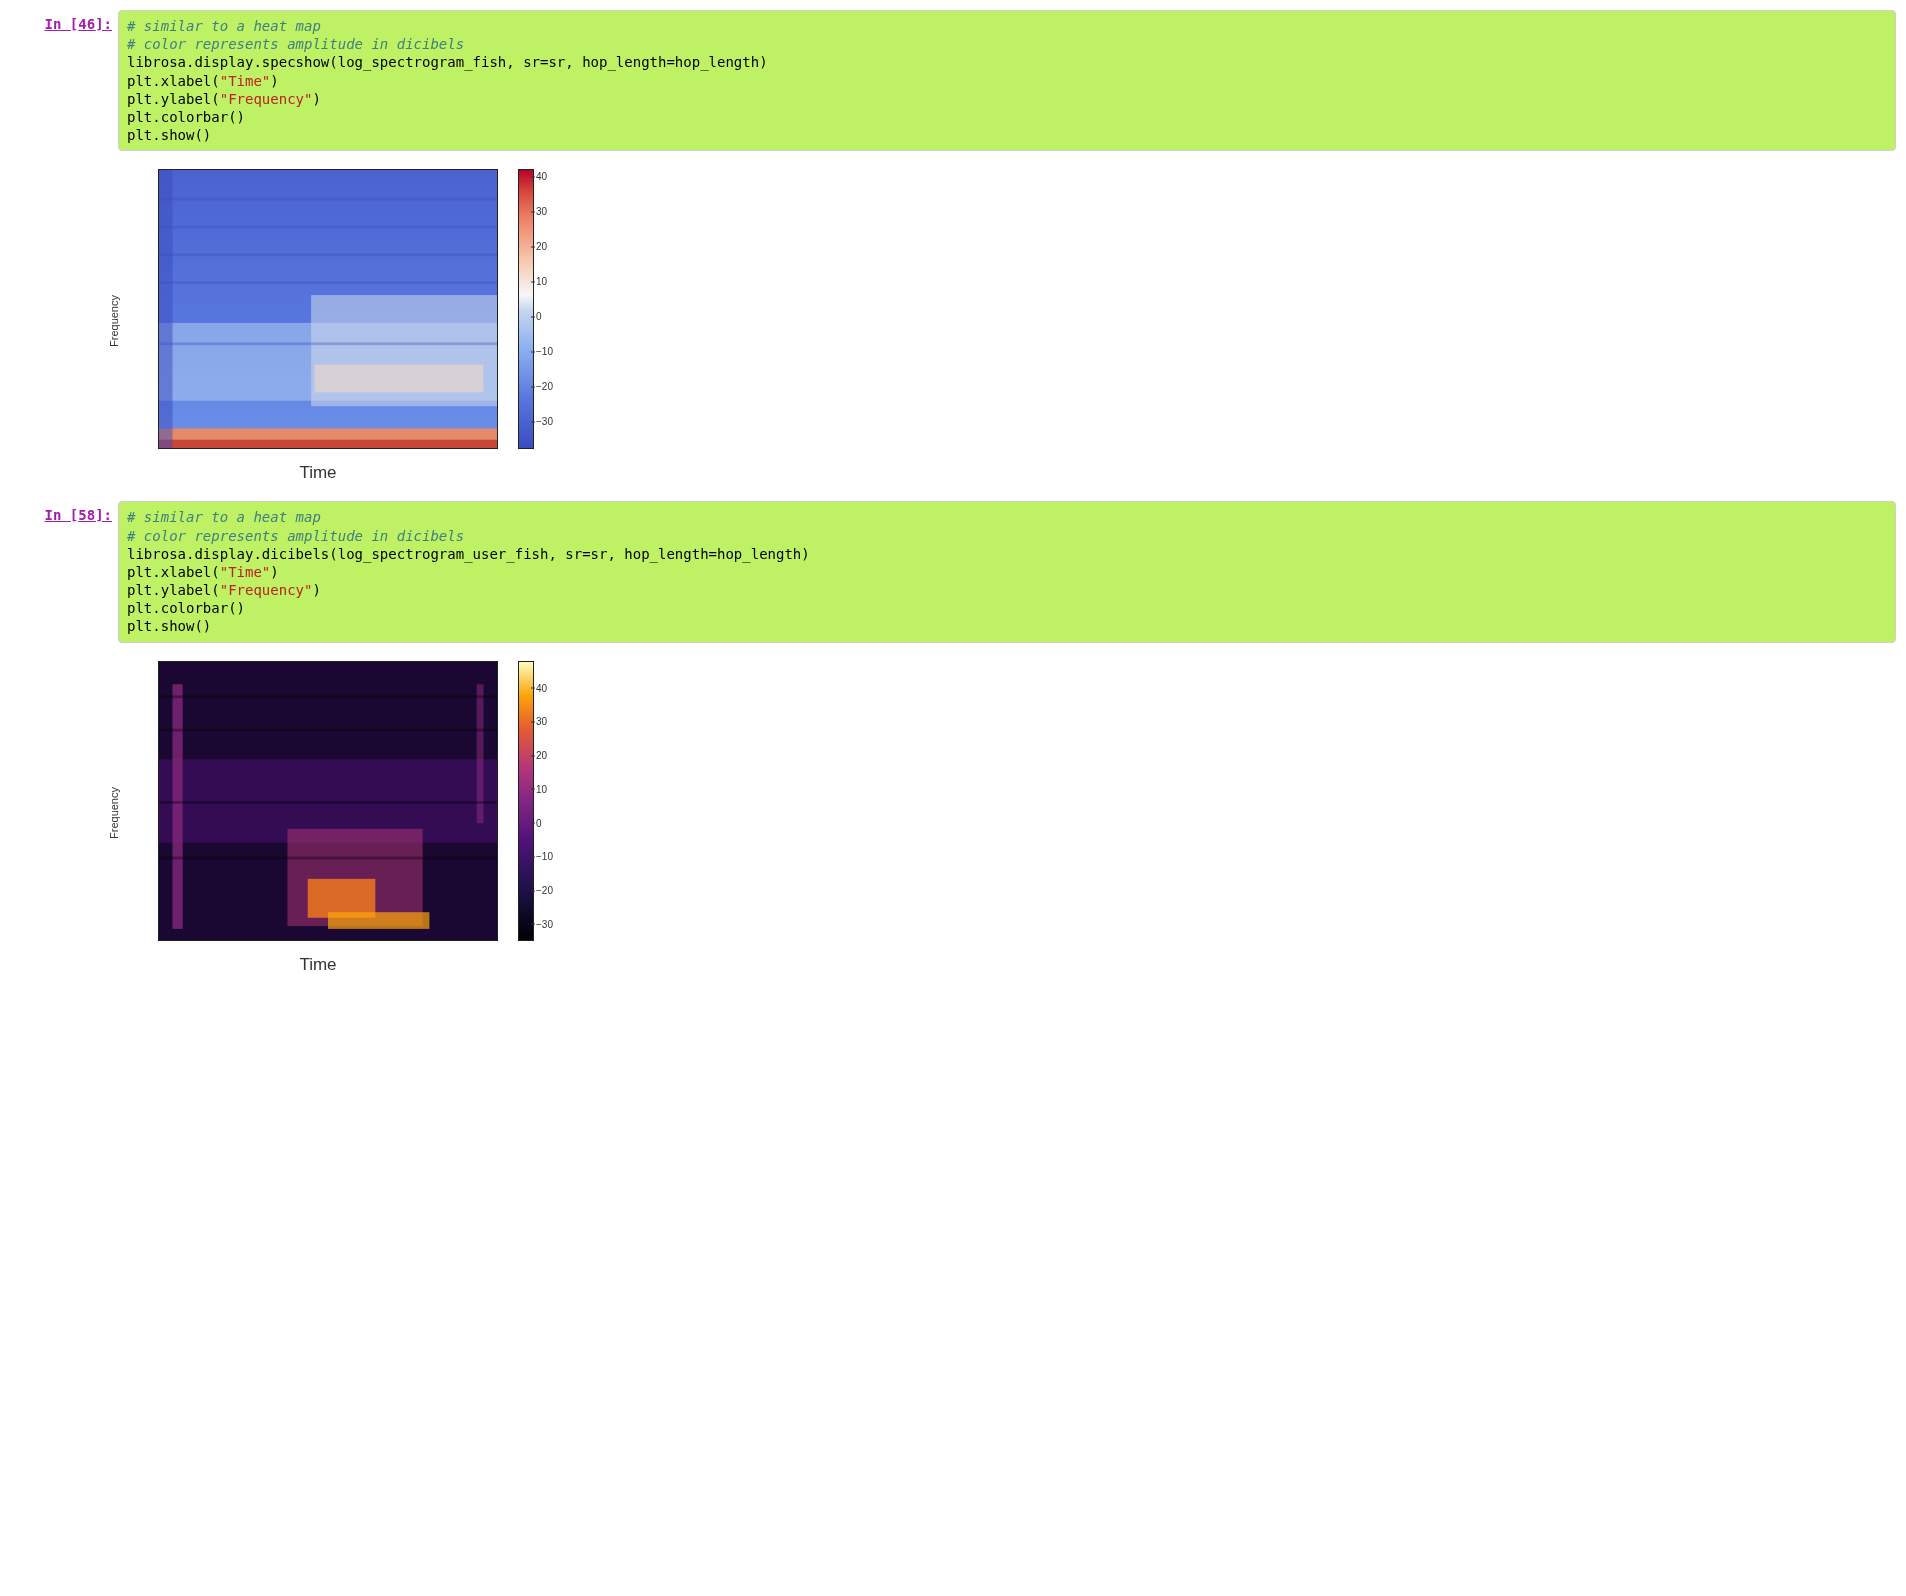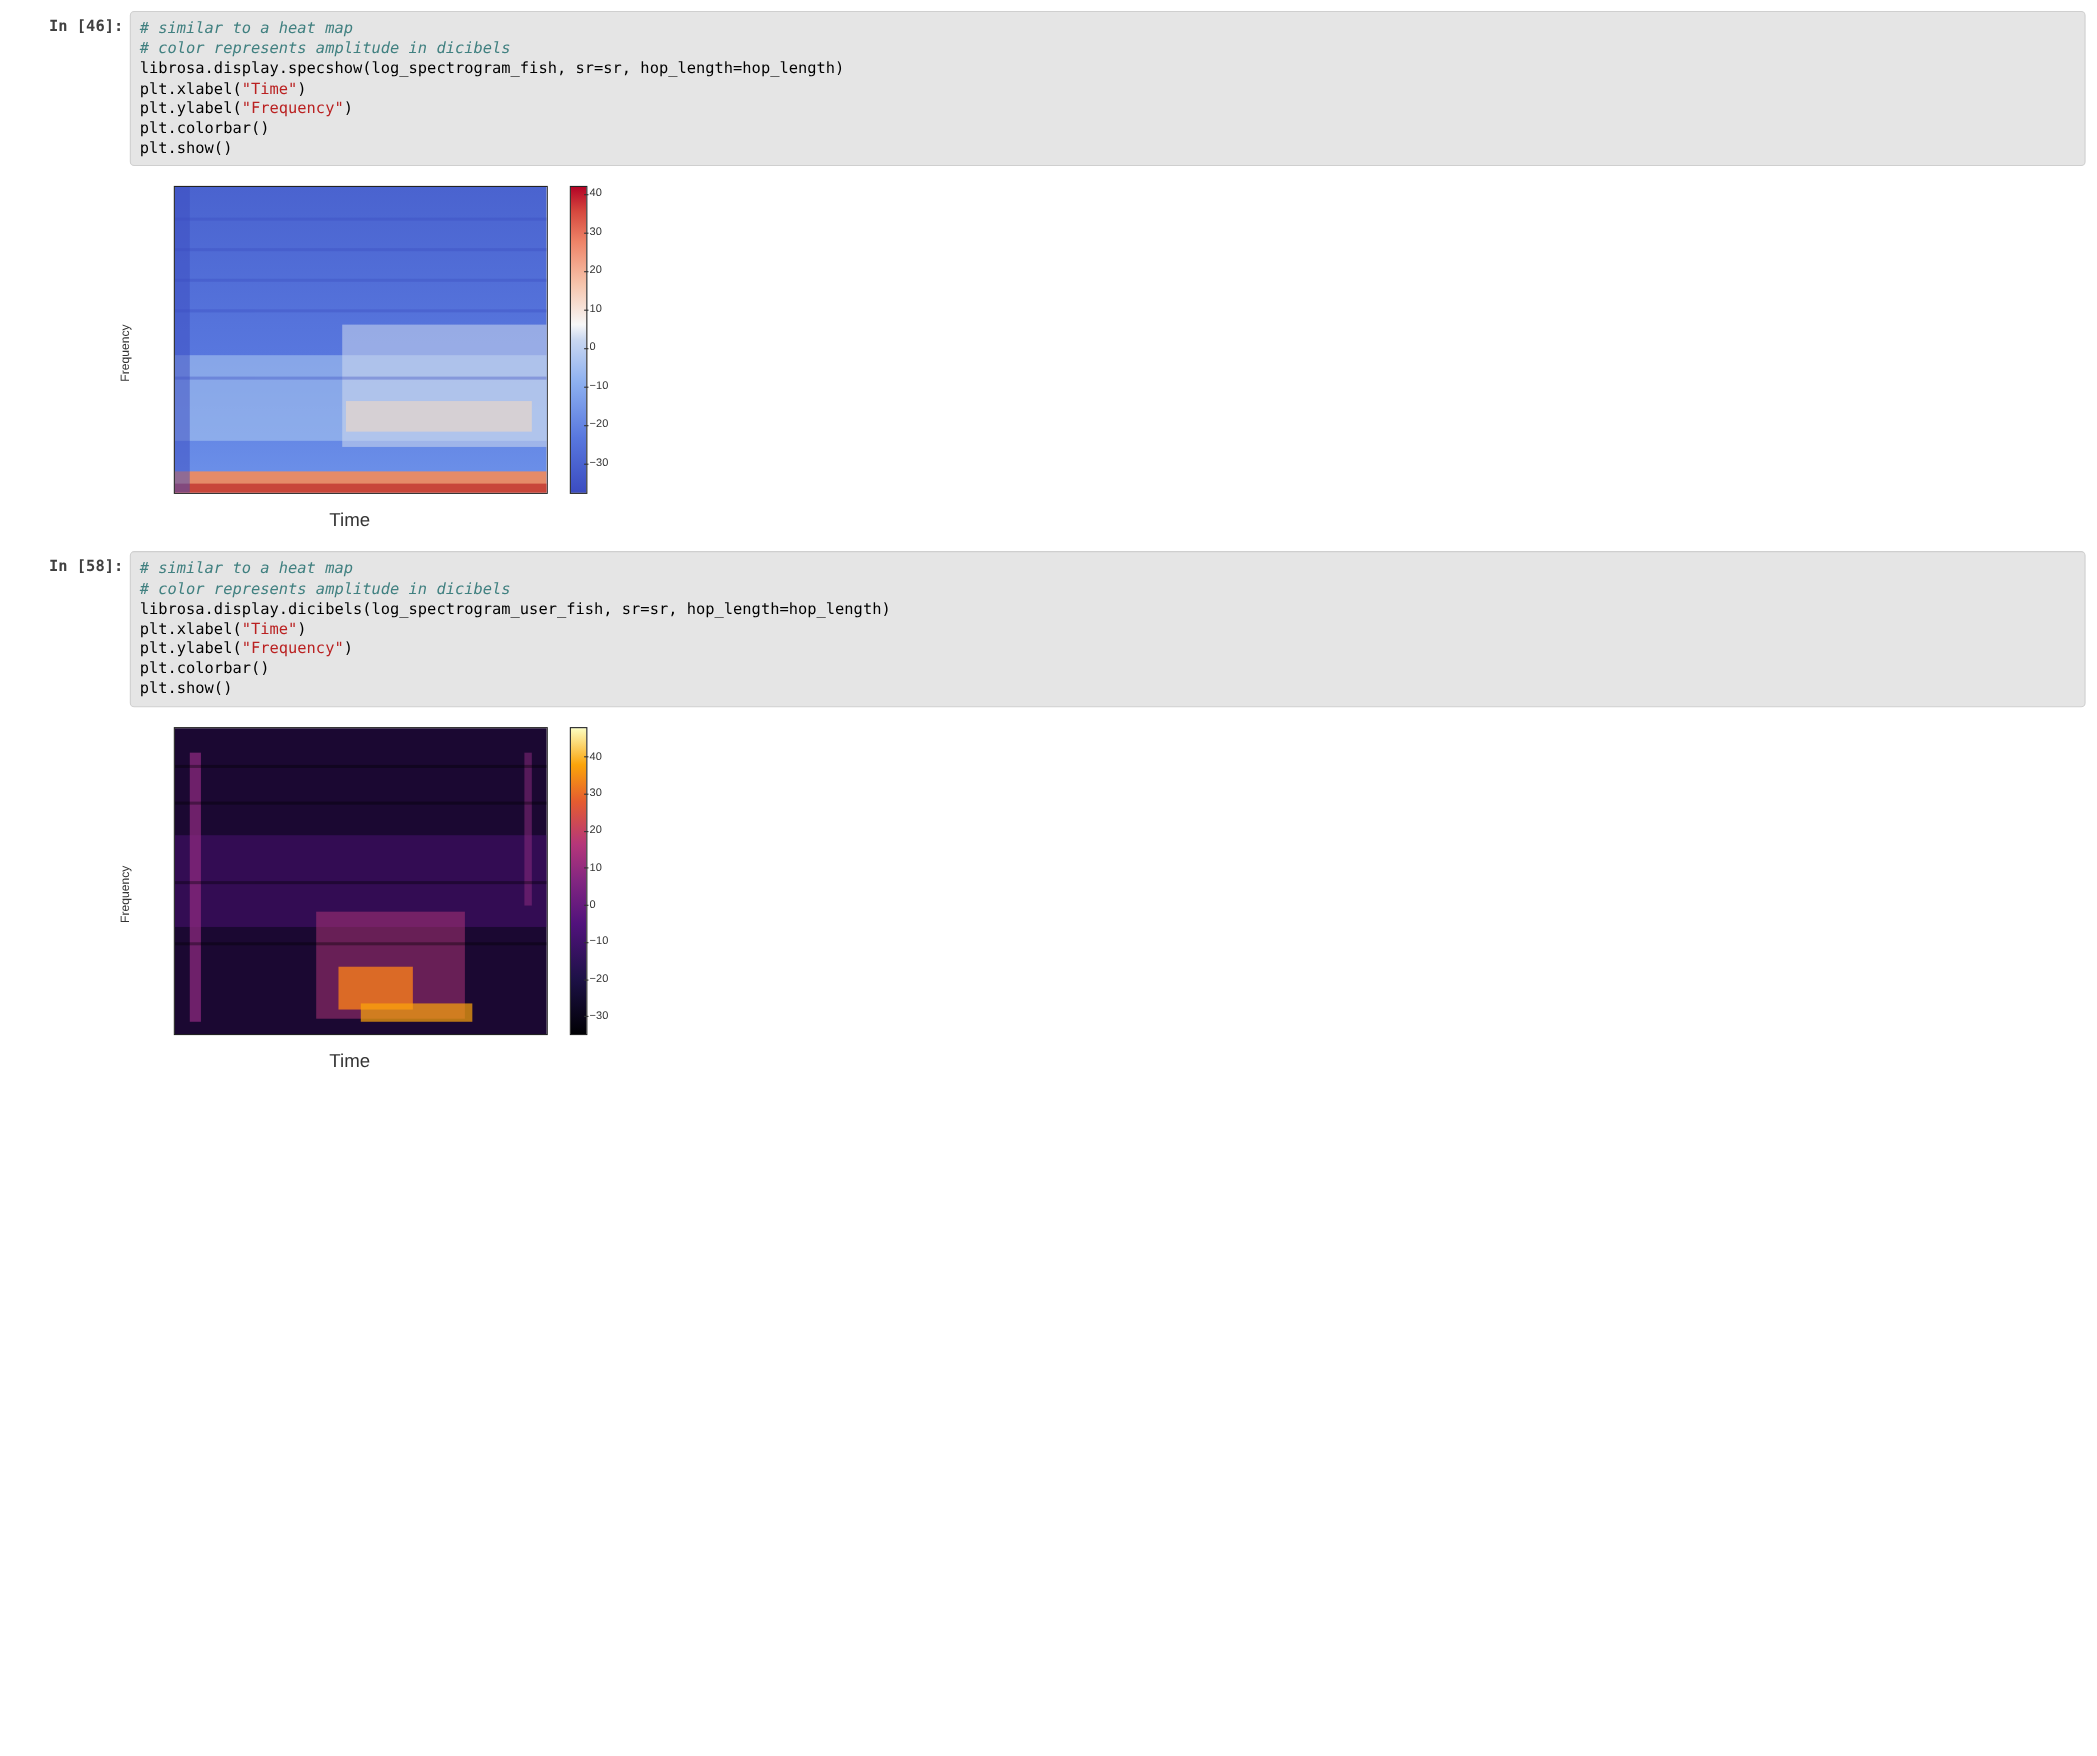--- a/index.html
+++ b/index.html
@@ -19,24 +19,24 @@
     width: 108px;
     min-width: 108px;
     padding: 6px 6px 6px 0;
     text-align: right;
     font-family: "Menlo", "Monaco", "DejaVu Sans Mono", "Consolas", monospace;
     font-size: 14px;
     color: #303F9F;
     font-weight: bold;
     box-sizing: border-box;
   }
-  .prompt .in-lbl { color: #404040; }
+  .prompt .in-lbl { color: #a21caf; text-decoration: underline; }
   .input-area {
     flex: 1;
-    background: #e5e5e5;
+    background: #bef264;
     border: 1px solid #cfcfcf;
     border-radius: 4px;
     padding: 6px 8px;
     font-family: "Menlo", "Monaco", "DejaVu Sans Mono", "Consolas", monospace;
     font-size: 14px;
     line-height: 1.3;
     white-space: pre;
     overflow-x: auto;
   }
   .c-comment { color: #408080; font-style: italic; }

